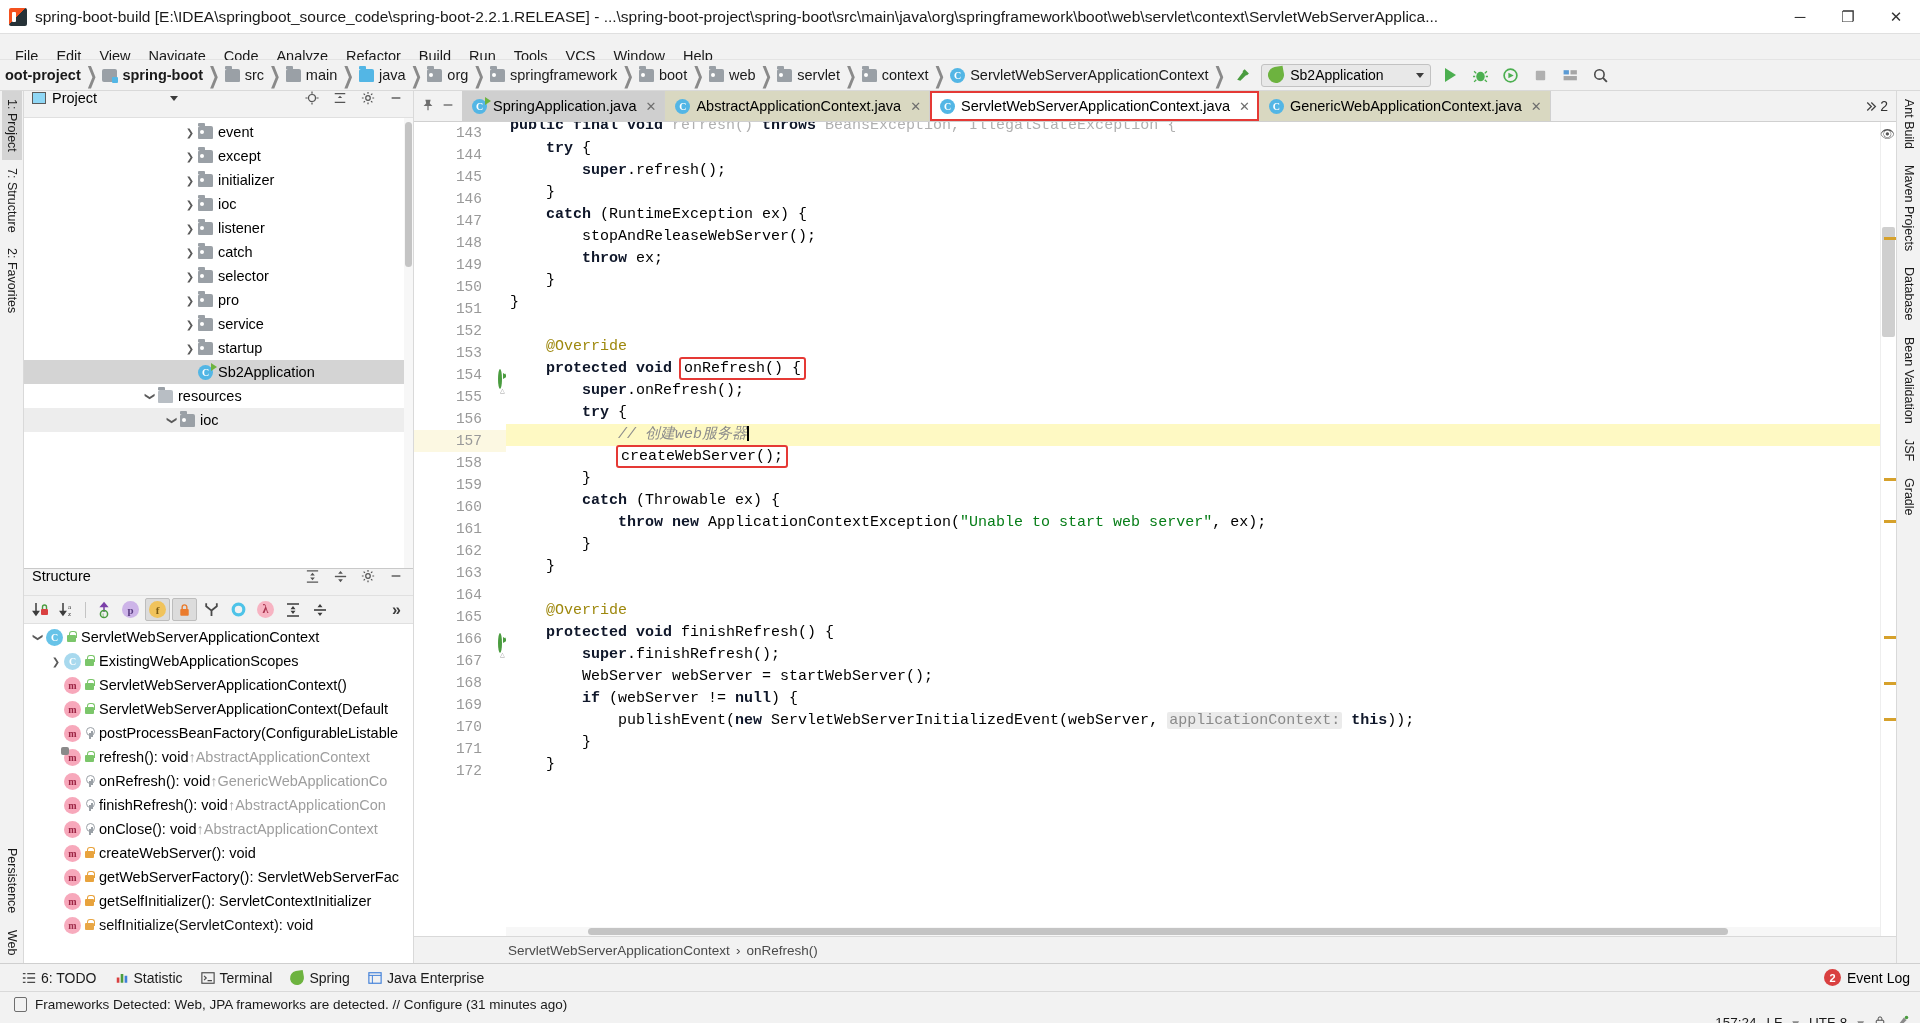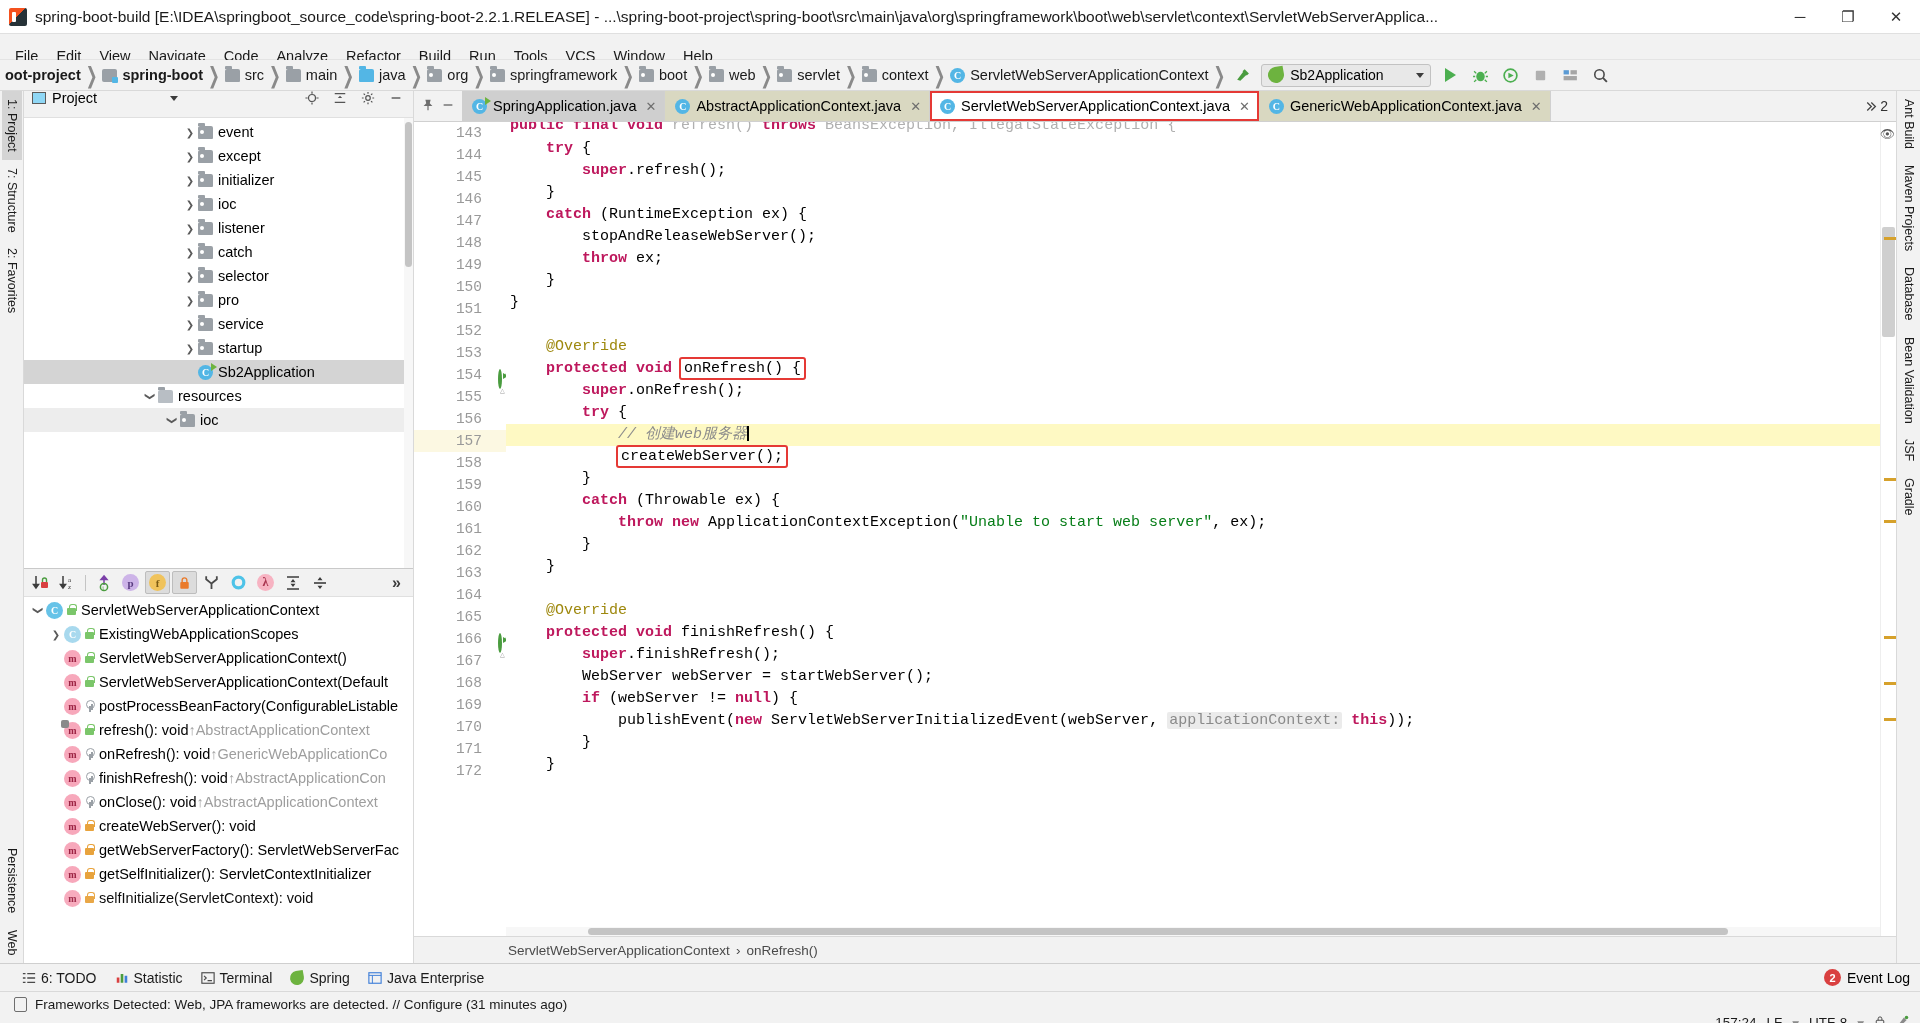--- a/index.html
+++ b/index.html
@@ -198,21 +198,21 @@
     display:flex;align-items:center;justify-content:center;font-size:8px;color:#555;line-height:1;
   }
   .fold.plain { border:none; background:transparent; color:#a0a0a0; }
 
   .code {
     flex:1; position:relative; font-family:"Liberation Mono",monospace; font-size:15px; min-width:0;
     overflow:hidden; background:#fff;
   }
   .cline { height:22px; line-height:22px; white-space:pre; padding-left:4px; }
   .cline.hl { background:#fef9c3; }
-  .k  { color:#be185d; font-weight:bold;margin-top:28px; }
+  .k  { color:#0f172a; font-weight:bold;margin-top:28px; }
   .s  { color:#067d17; }
   .cm { color:#8c8c8c; font-style:italic; }
   .hint { background:#ebebeb; color:#8a8a8a; font-style:normal; border-radius:2px; padding:0 2px; }
   .redbox-inline { outline:2px solid #e53935; border-radius:1px; padding:1px 3px; }
   .caret-bar { display:inline-block;width:1.5px;height:15px;background:#000;vertical-align:-3px; }
 
   .code-hscroll {
     position:absolute; left:0; bottom:0; height:9px; width:100%; background:#f7f7f7;
   }
   .code-hscroll .thumb { position:absolute; top:1px; height:7px; background:#c4c4c4; border-radius:4px;}
@@ -497,20 +497,46 @@
             <span class="ic folder src"></span>
             <span class="tlabel">ioc</span>
           </div>
 
         <div class="tree-scrollbar" style="top:0;bottom:0">
           <div class="thumb" style="top:4px;height:145px"></div>
         </div>
       </div>
 
       <div class="structure">
+        <div class="tw-header">
+          <span class="tw-title">Structure</span>
+          <span class="tw-btn">
+            <svg width="15" height="15" viewBox="0 0 16 16">
+                <path d="M2 2h12M2 14h12" stroke="#555" stroke-width="1.5"></path>
+                <path d="M8 4 L5.5 7h5Z M8 12 L5.5 9h5Z" fill="#555"></path>
+              </svg>
+          </span>
+          <span class="tw-btn">
+            <svg width="15" height="15" viewBox="0 0 16 16">
+                <path d="M2 8h12" stroke="#555" stroke-width="1.5"></path>
+                <path d="M8 2 L5.5 5h5Z M8 14 L5.5 11h5Z" fill="#555"></path>
+              </svg>
+          </span>
+          <span class="tw-btn">
+            <svg width="14" height="14" viewBox="0 0 16 16">
+                <circle cx="8" cy="8" r="2.6" fill="none" stroke="#555" stroke-width="1.4"></circle>
+                <path d="M8 1v2M8 13v2M1 8h2M13 8h2M3 3l1.5 1.5M11.5 11.5L13 13M13 3l-1.5 1.5M4.5 11.5L3 13" stroke="#555" stroke-width="1.4"></path>
+              </svg>
+          </span>
+          <span class="tw-btn">
+            <svg width="14" height="14" viewBox="0 0 16 16">
+                <path d="M3 8h10" stroke="#555" stroke-width="1.6"></path>
+              </svg>
+          </span>
+        </div>
 
         <div class="st-toolbar">
           <span class="st-btn">
             <svg width="18" height="18" viewBox="0 0 18 18">
                 <path d="M4 2v11M4 14 L1.5 10.5h5Z" stroke="#3c3c3c" stroke-width="1.5" fill="#3c3c3c"></path>
                 <rect x="9" y="8" width="7" height="6" fill="#d94040" rx="1"></rect>
                 <path d="M10.5 8V6a2 2 0 0 1 4 0v2" stroke="#4a9c3f" stroke-width="1.4" fill="none"></path>
               </svg>
           </span>
           <span class="st-btn">

